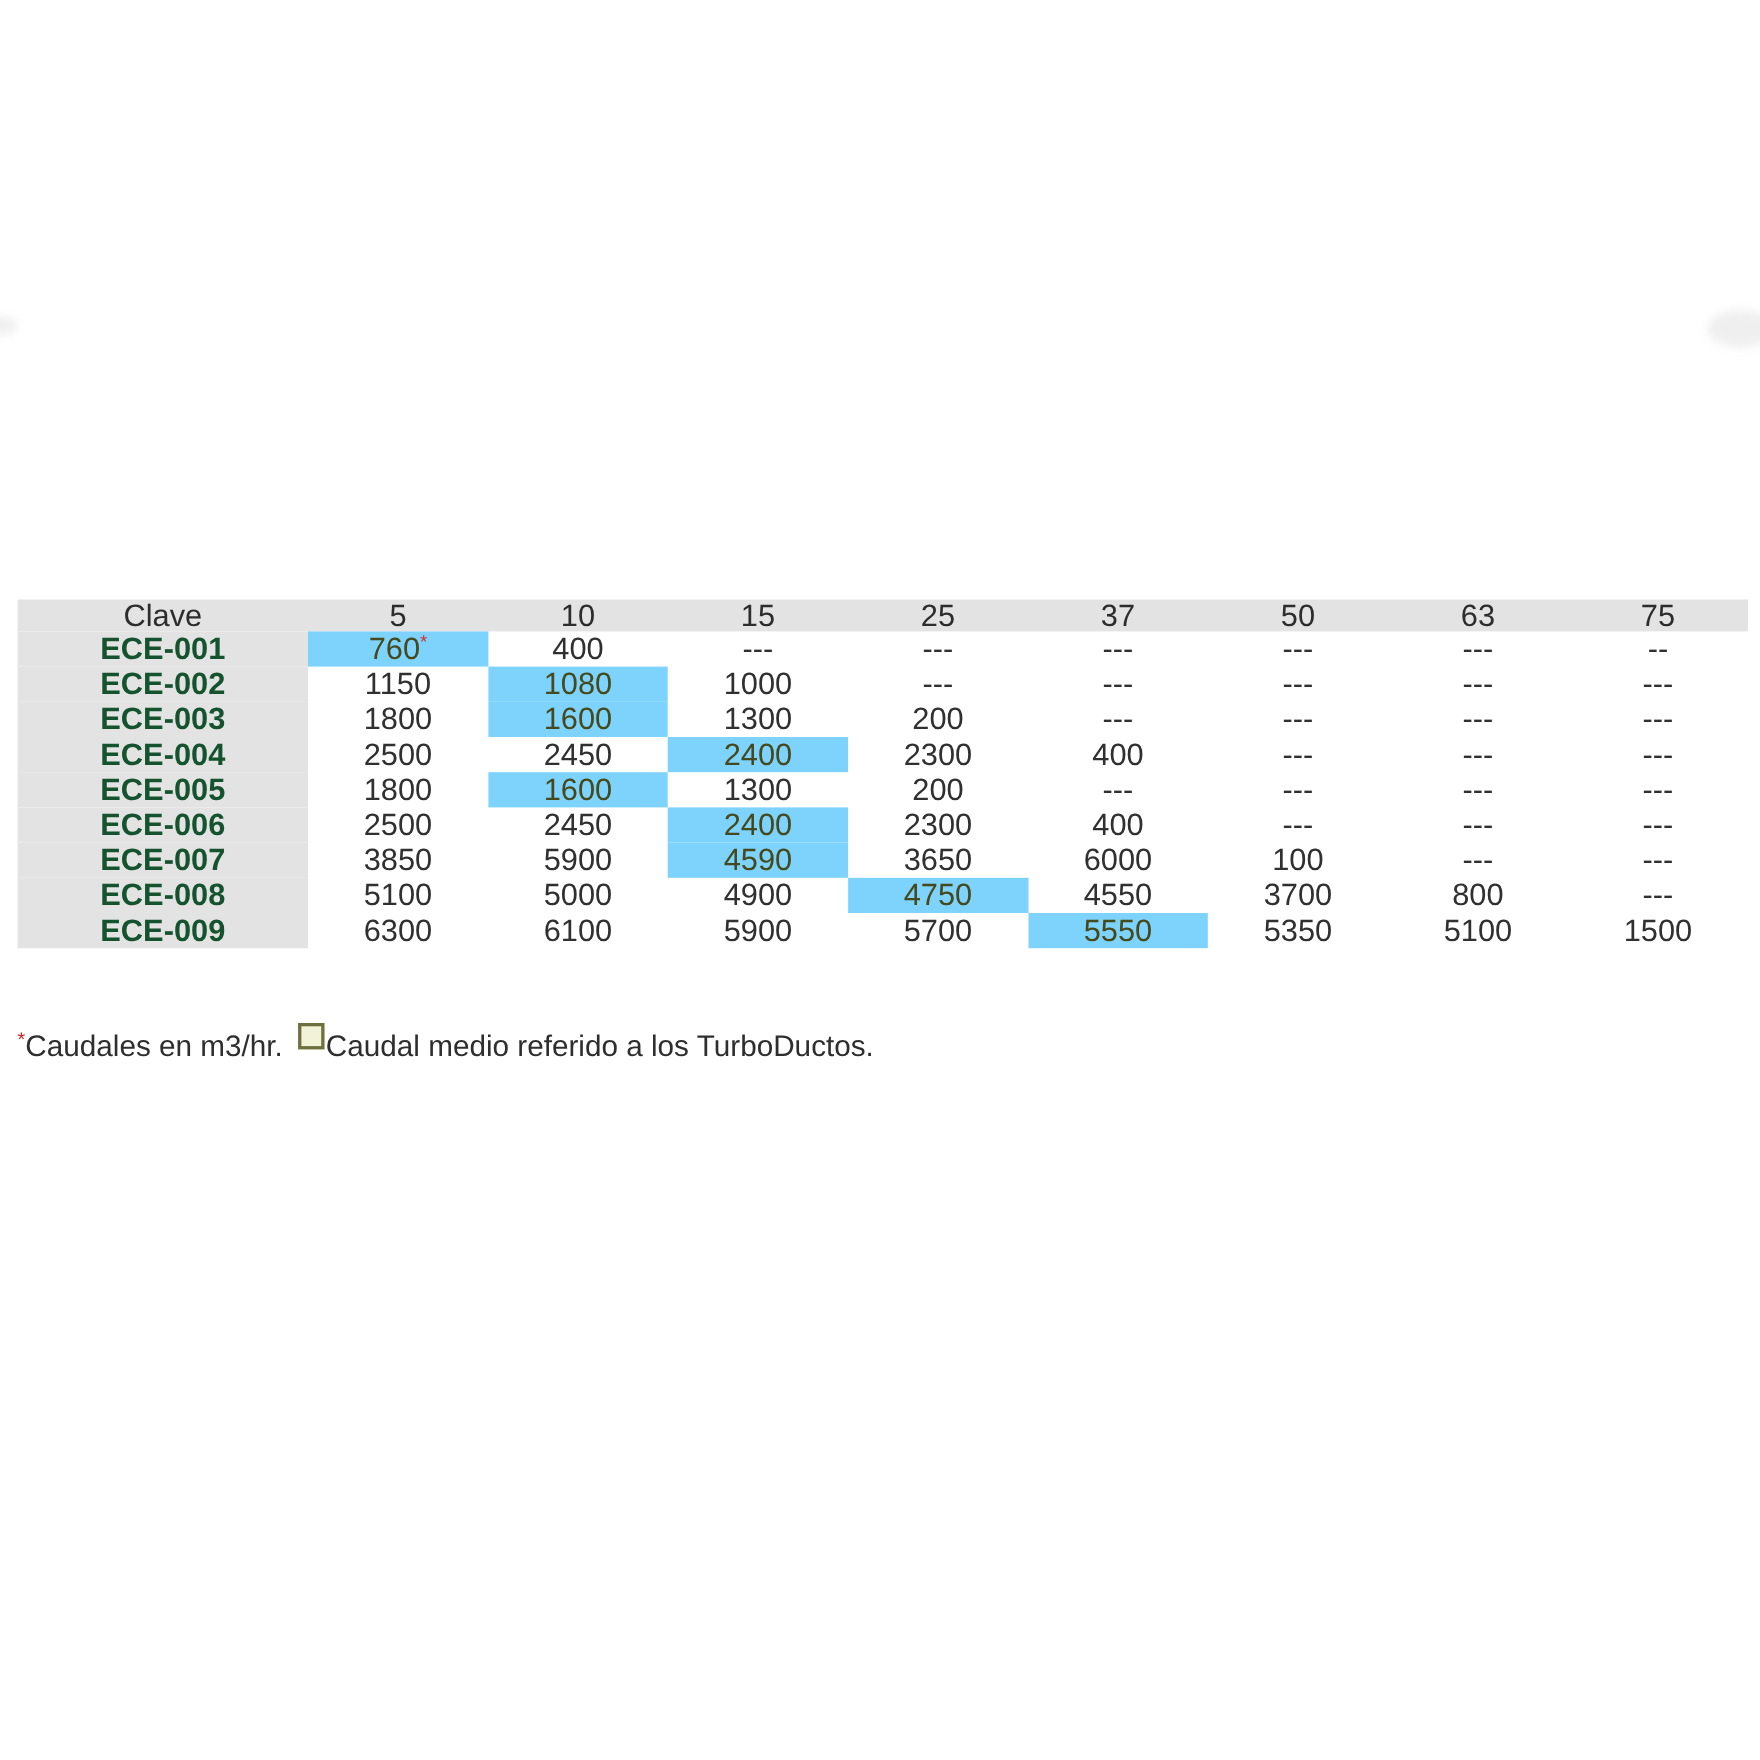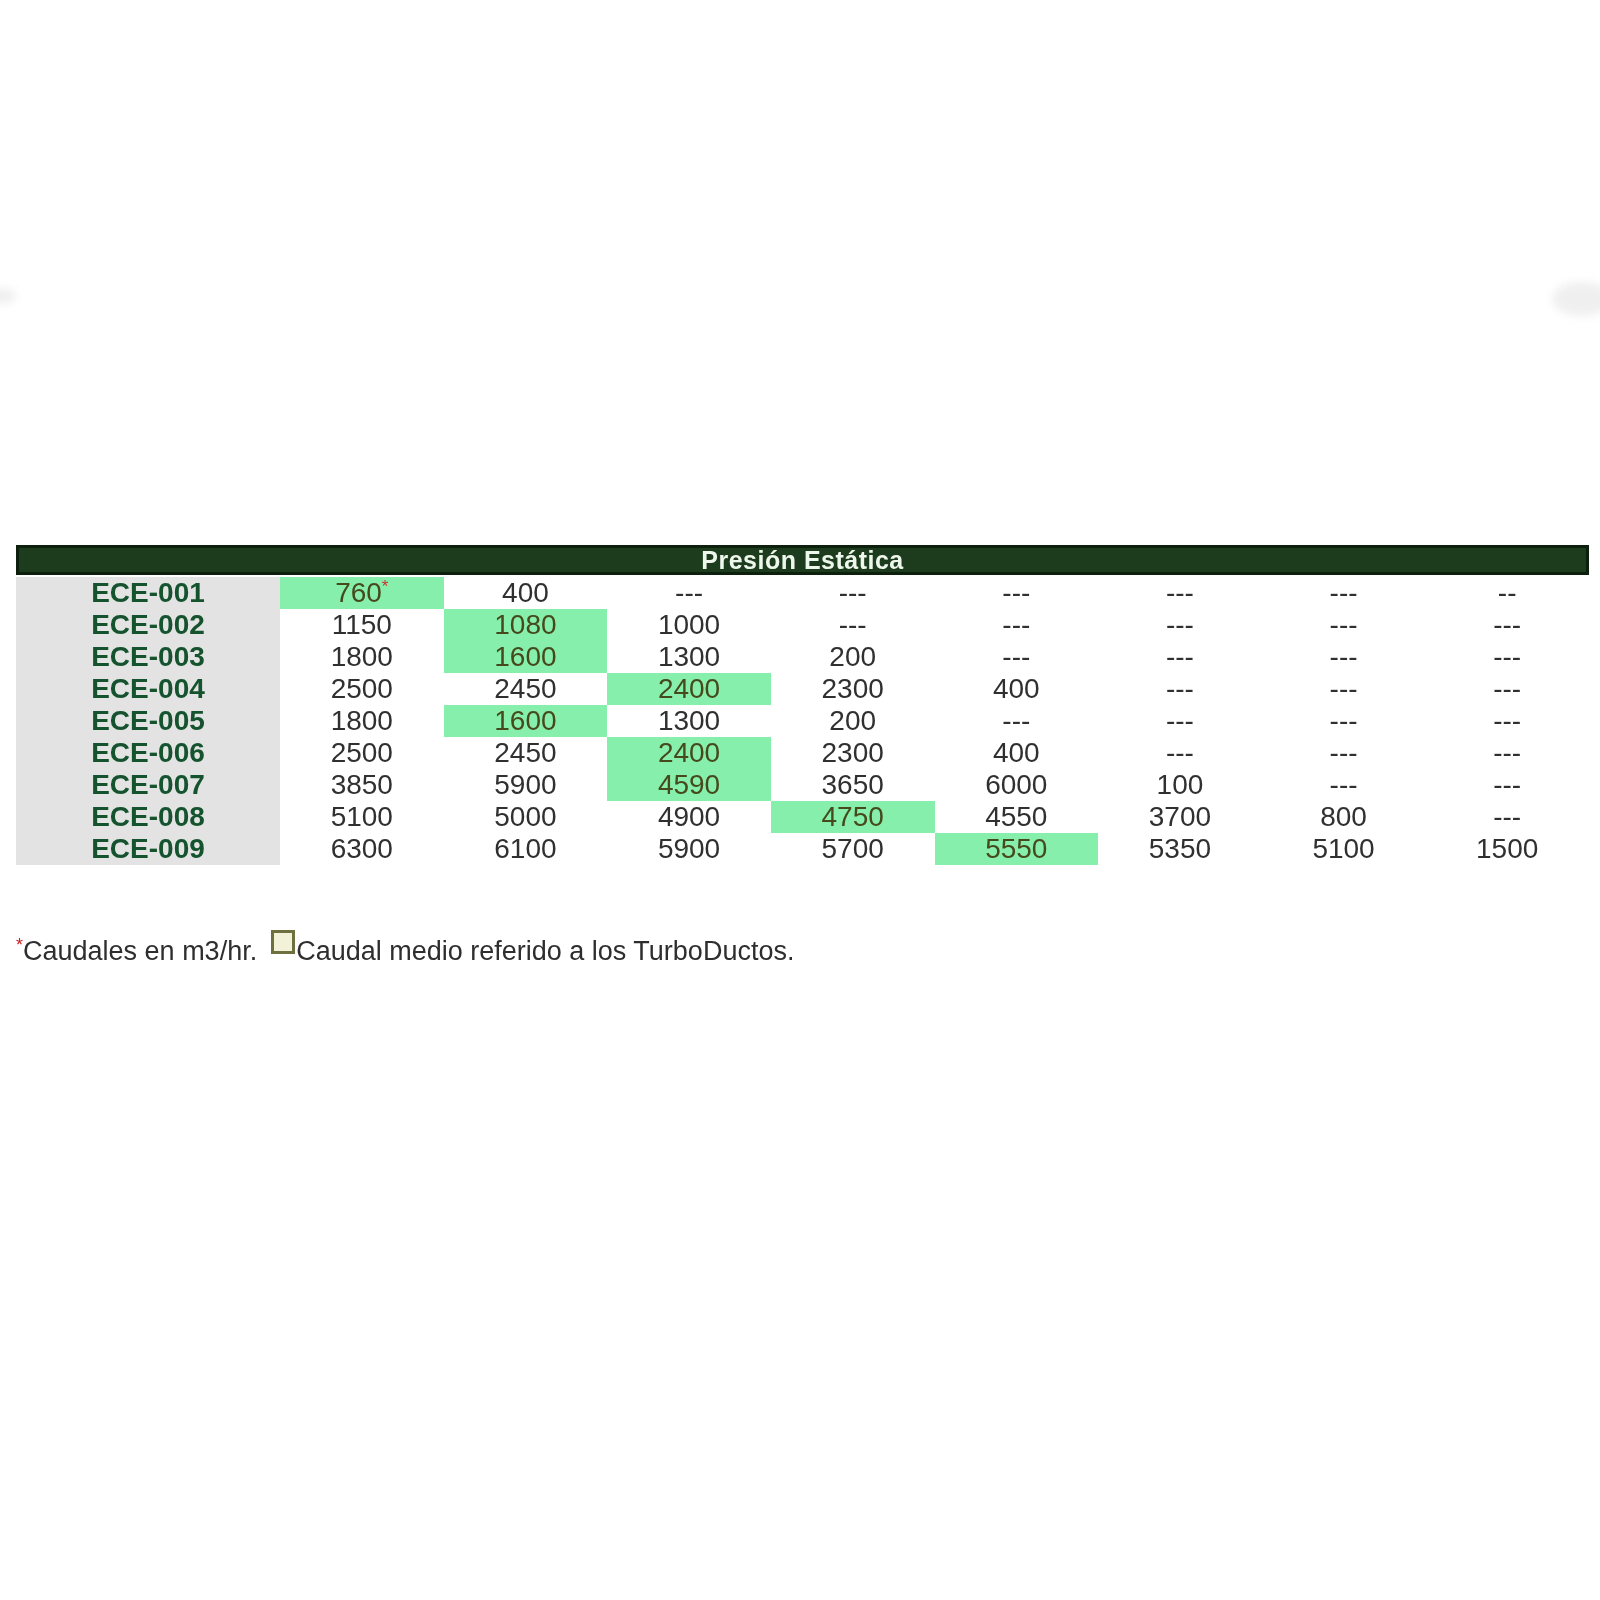--- a/index.html
+++ b/index.html
@@ -65,21 +65,21 @@
     color: #303030;
     line-height: 32px;
     height: 32px;
   }
   .cell.key {
     background: #e3e3e3;
     font-weight: bold;
     color: #14532d;
   }
   .cell.hl {
-    background: #86efac;
+    background: #7dd3fc;
     color: #45491c;
   }
   .cell sup {
     color: #d03030;
     font-size: 17px;
     vertical-align: 10px;
     line-height: 0;
   }
   #footnote {
     position: absolute;
@@ -106,21 +106,31 @@
     margin: 0 1px 0 14px;
   }
 </style>
 </head>
 <body>
 
 <div class="artifact" style="left:-12px; top:288px; width:28px; height:16px;"></div>
 <div class="artifact" style="left:1552px; top:282px; width:60px; height:34px;"></div>
 
 <div id="table-wrap">
-  <div class="title-bar">Presión Estática</div>
+  <div class="hdr-row">
+      <div class="hdr-cell key">Clave</div>
+      <div class="hdr-cell">5</div>
+      <div class="hdr-cell">10</div>
+      <div class="hdr-cell">15</div>
+      <div class="hdr-cell">25</div>
+      <div class="hdr-cell">37</div>
+      <div class="hdr-cell">50</div>
+      <div class="hdr-cell">63</div>
+      <div class="hdr-cell">75</div>
+    </div>
   <div id="rows">
       <div class="row">
         <div class="cell key">ECE-001</div>
         <div class="cell hl">760<sup>*</sup></div>
         <div class="cell">400</div>
         <div class="cell">---</div>
         <div class="cell">---</div>
         <div class="cell">---</div>
         <div class="cell">---</div>
         <div class="cell">---</div>

